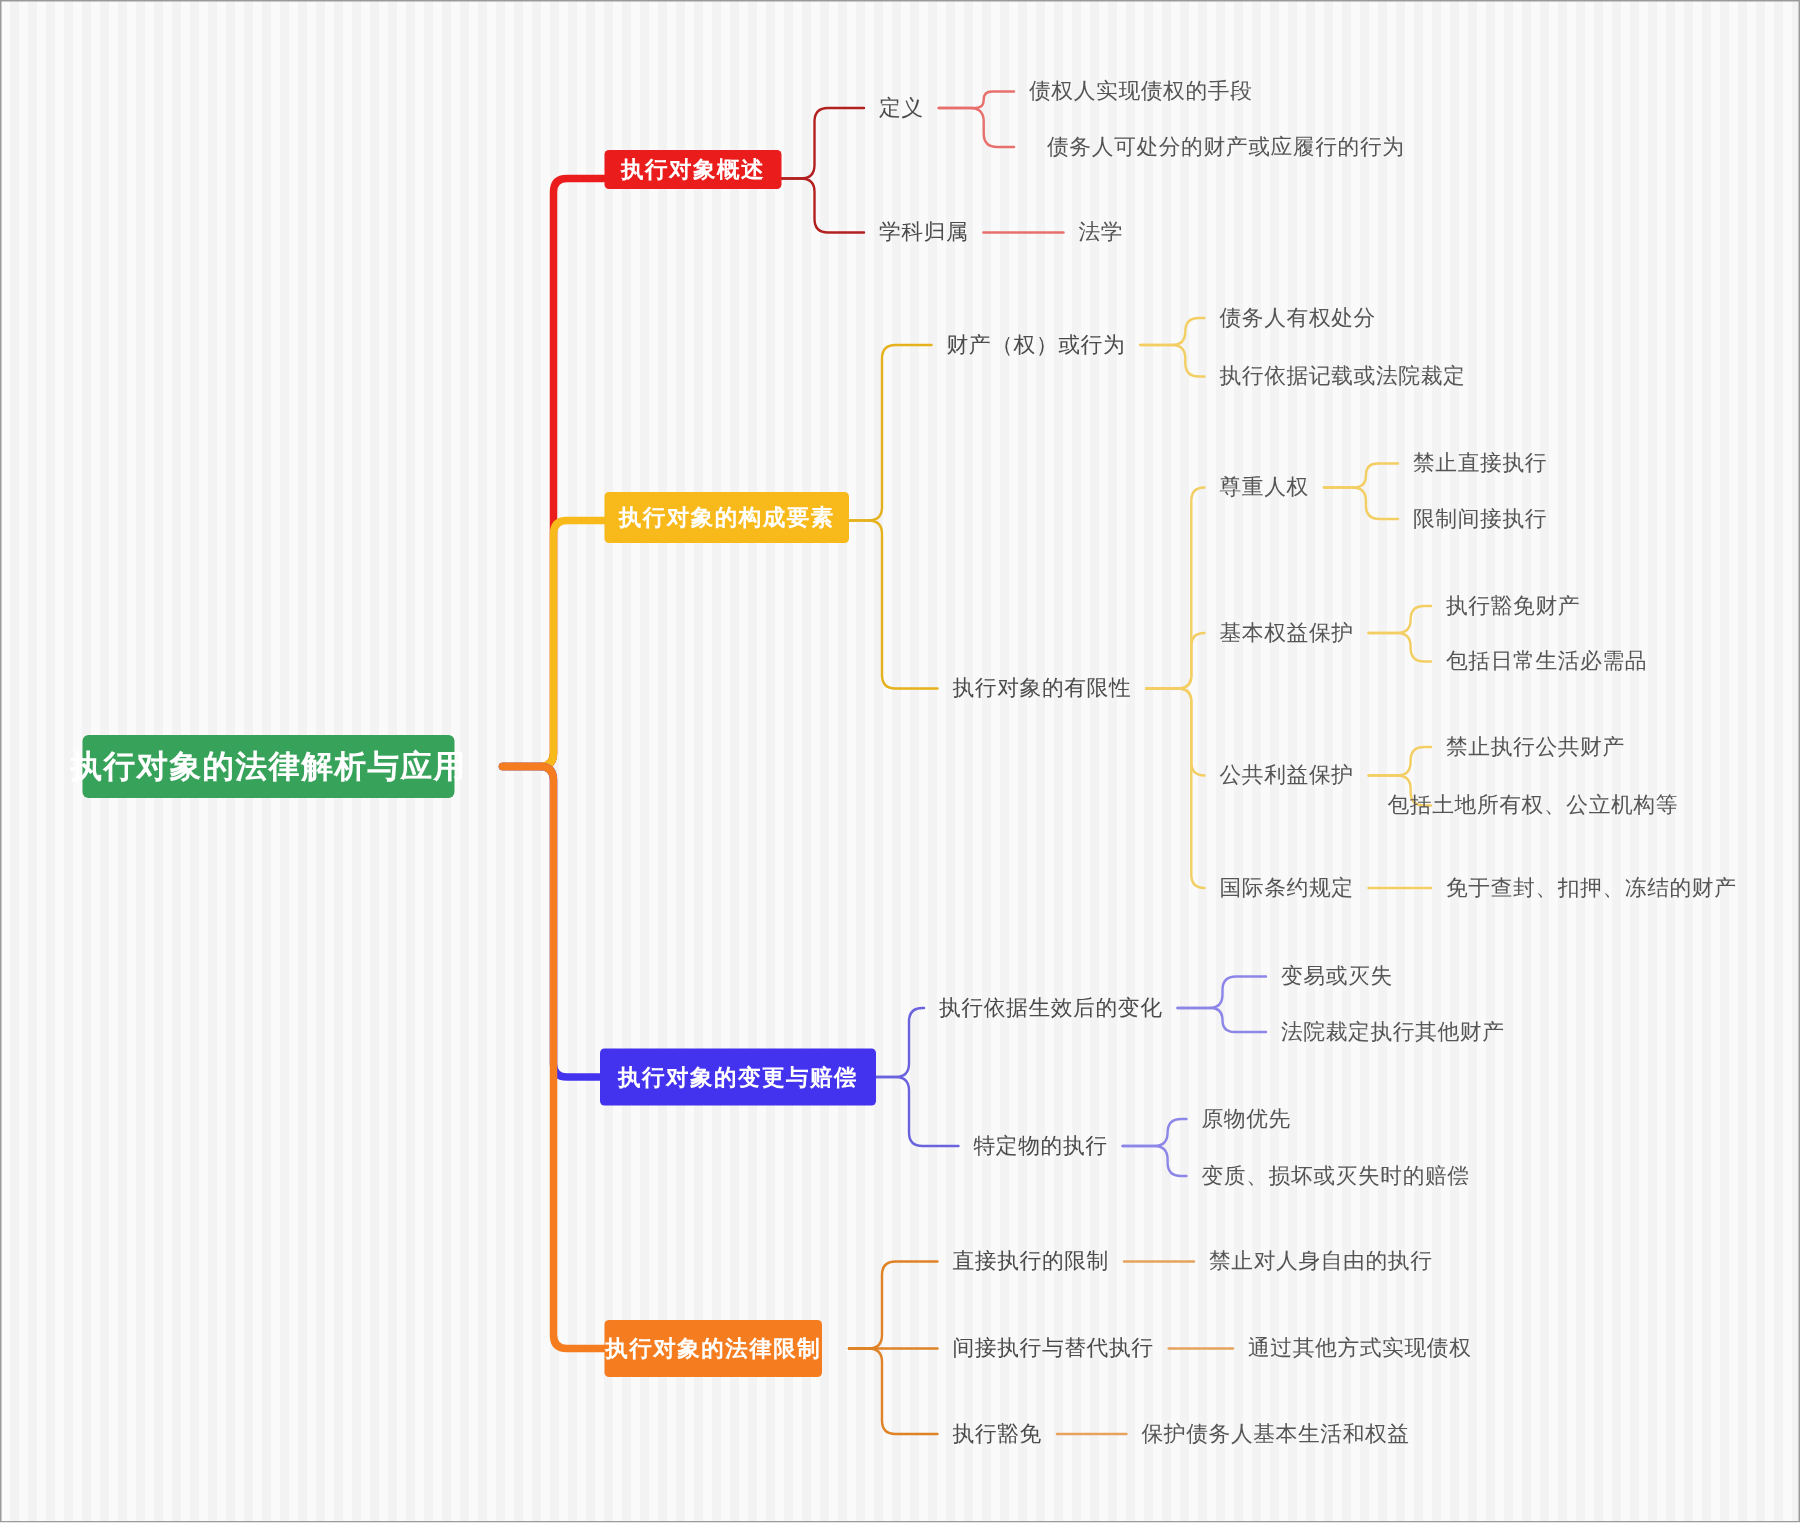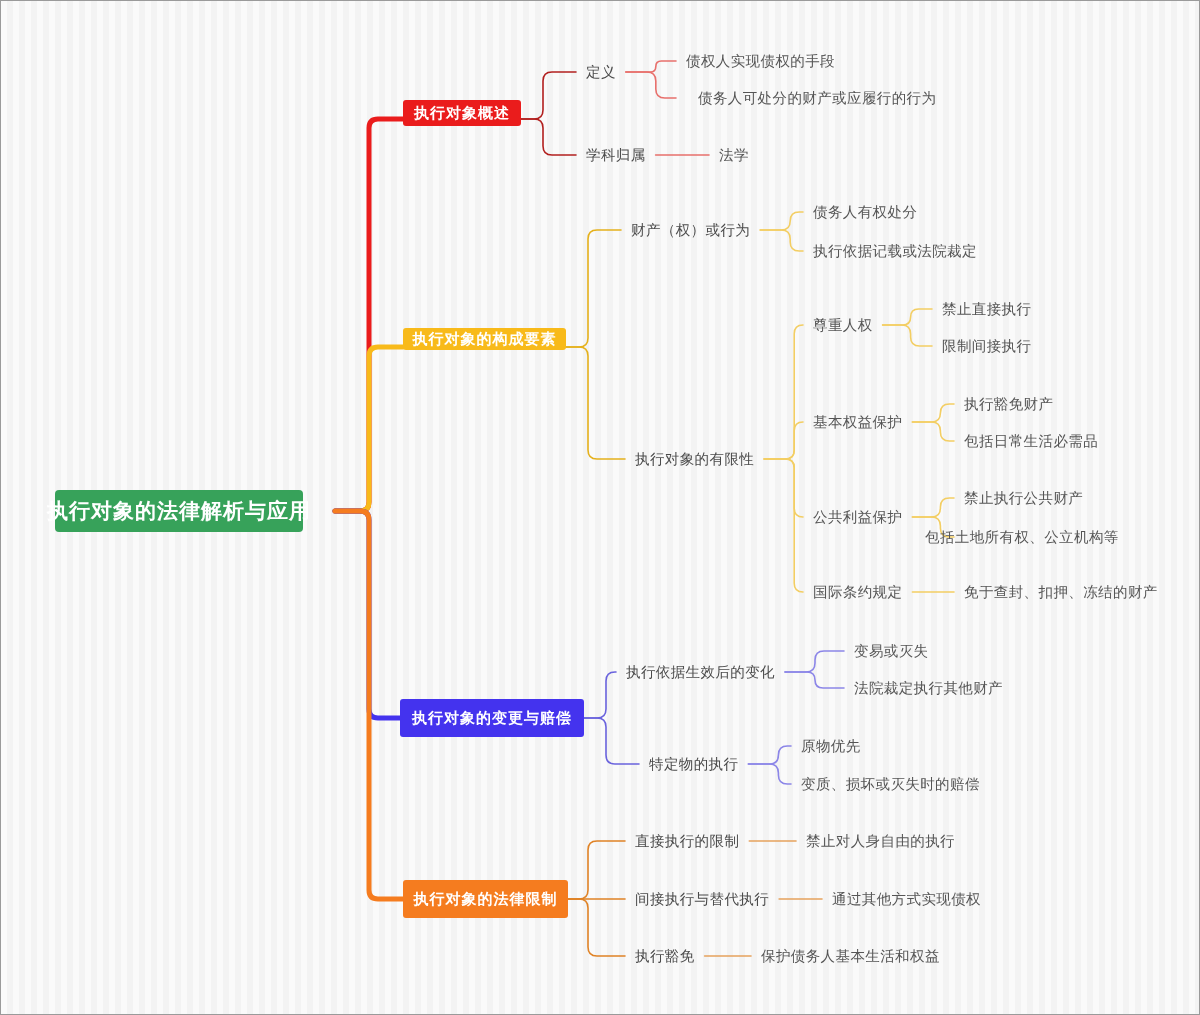--- a/index.html
+++ b/index.html
@@ -139,17 +139,17 @@
       <div class="label lvl3" style="left: 800px; top: 745px;">原物优先</div>
       <div class="label lvl3" style="left: 800px; top: 783px;">变质、损坏或灭失时的赔偿</div>
       <div class="label lvl2" style="left: 634px; top: 840px;">直接执行的限制</div>
       <div class="label lvl3" style="left: 805px; top: 840px;">禁止对人身自由的执行</div>
       <div class="label lvl2" style="left: 634px; top: 898px;">间接执行与替代执行</div>
       <div class="label lvl3" style="left: 831px; top: 898px;">通过其他方式实现债权</div>
       <div class="label lvl2" style="left: 634px; top: 955px;">执行豁免</div>
       <div class="label lvl3" style="left: 760px; top: 955px;">保护债务人基本生活和权益</div>
       <div class="node-box node-root" style="left: 54px; top: 489px; width: 248px; height: 42px; background: rgb(55, 162, 90); color: rgb(255, 255, 255);">执行对象的法律解析与应用</div>
       <div class="node-box node-main" style="left: 402px; top: 99px; width: 118px; height: 26px; background: rgb(234, 28, 28);">执行对象概述</div>
-      <div class="node-box node-main" style="left: 402px; top: 327px; width: 163px; height: 22px; background: rgb(248, 186, 26);">执行对象的构成要素</div>
+      <div class="node-box node-main" style="left: 402px; top: 327px; width: 163px; height: 34px; background: rgb(248, 186, 26);">执行对象的构成要素</div>
       <div class="node-box node-main" style="left: 399px; top: 698px; width: 184px; height: 38px; background: rgb(68, 51, 238);">执行对象的变更与赔偿</div>
-      <div class="node-box node-main" style="left: 402px; top: 879px; width: 165px; height: 38px; background: rgb(245, 124, 31);">执行对象的法律限制</div>
+      <div class="node-box node-main" style="left: 402px; top: 879px; width: 145px; height: 38px; background: rgb(245, 124, 31);">执行对象的法律限制</div>
     </div>
 </div>
 
 </body></html>

